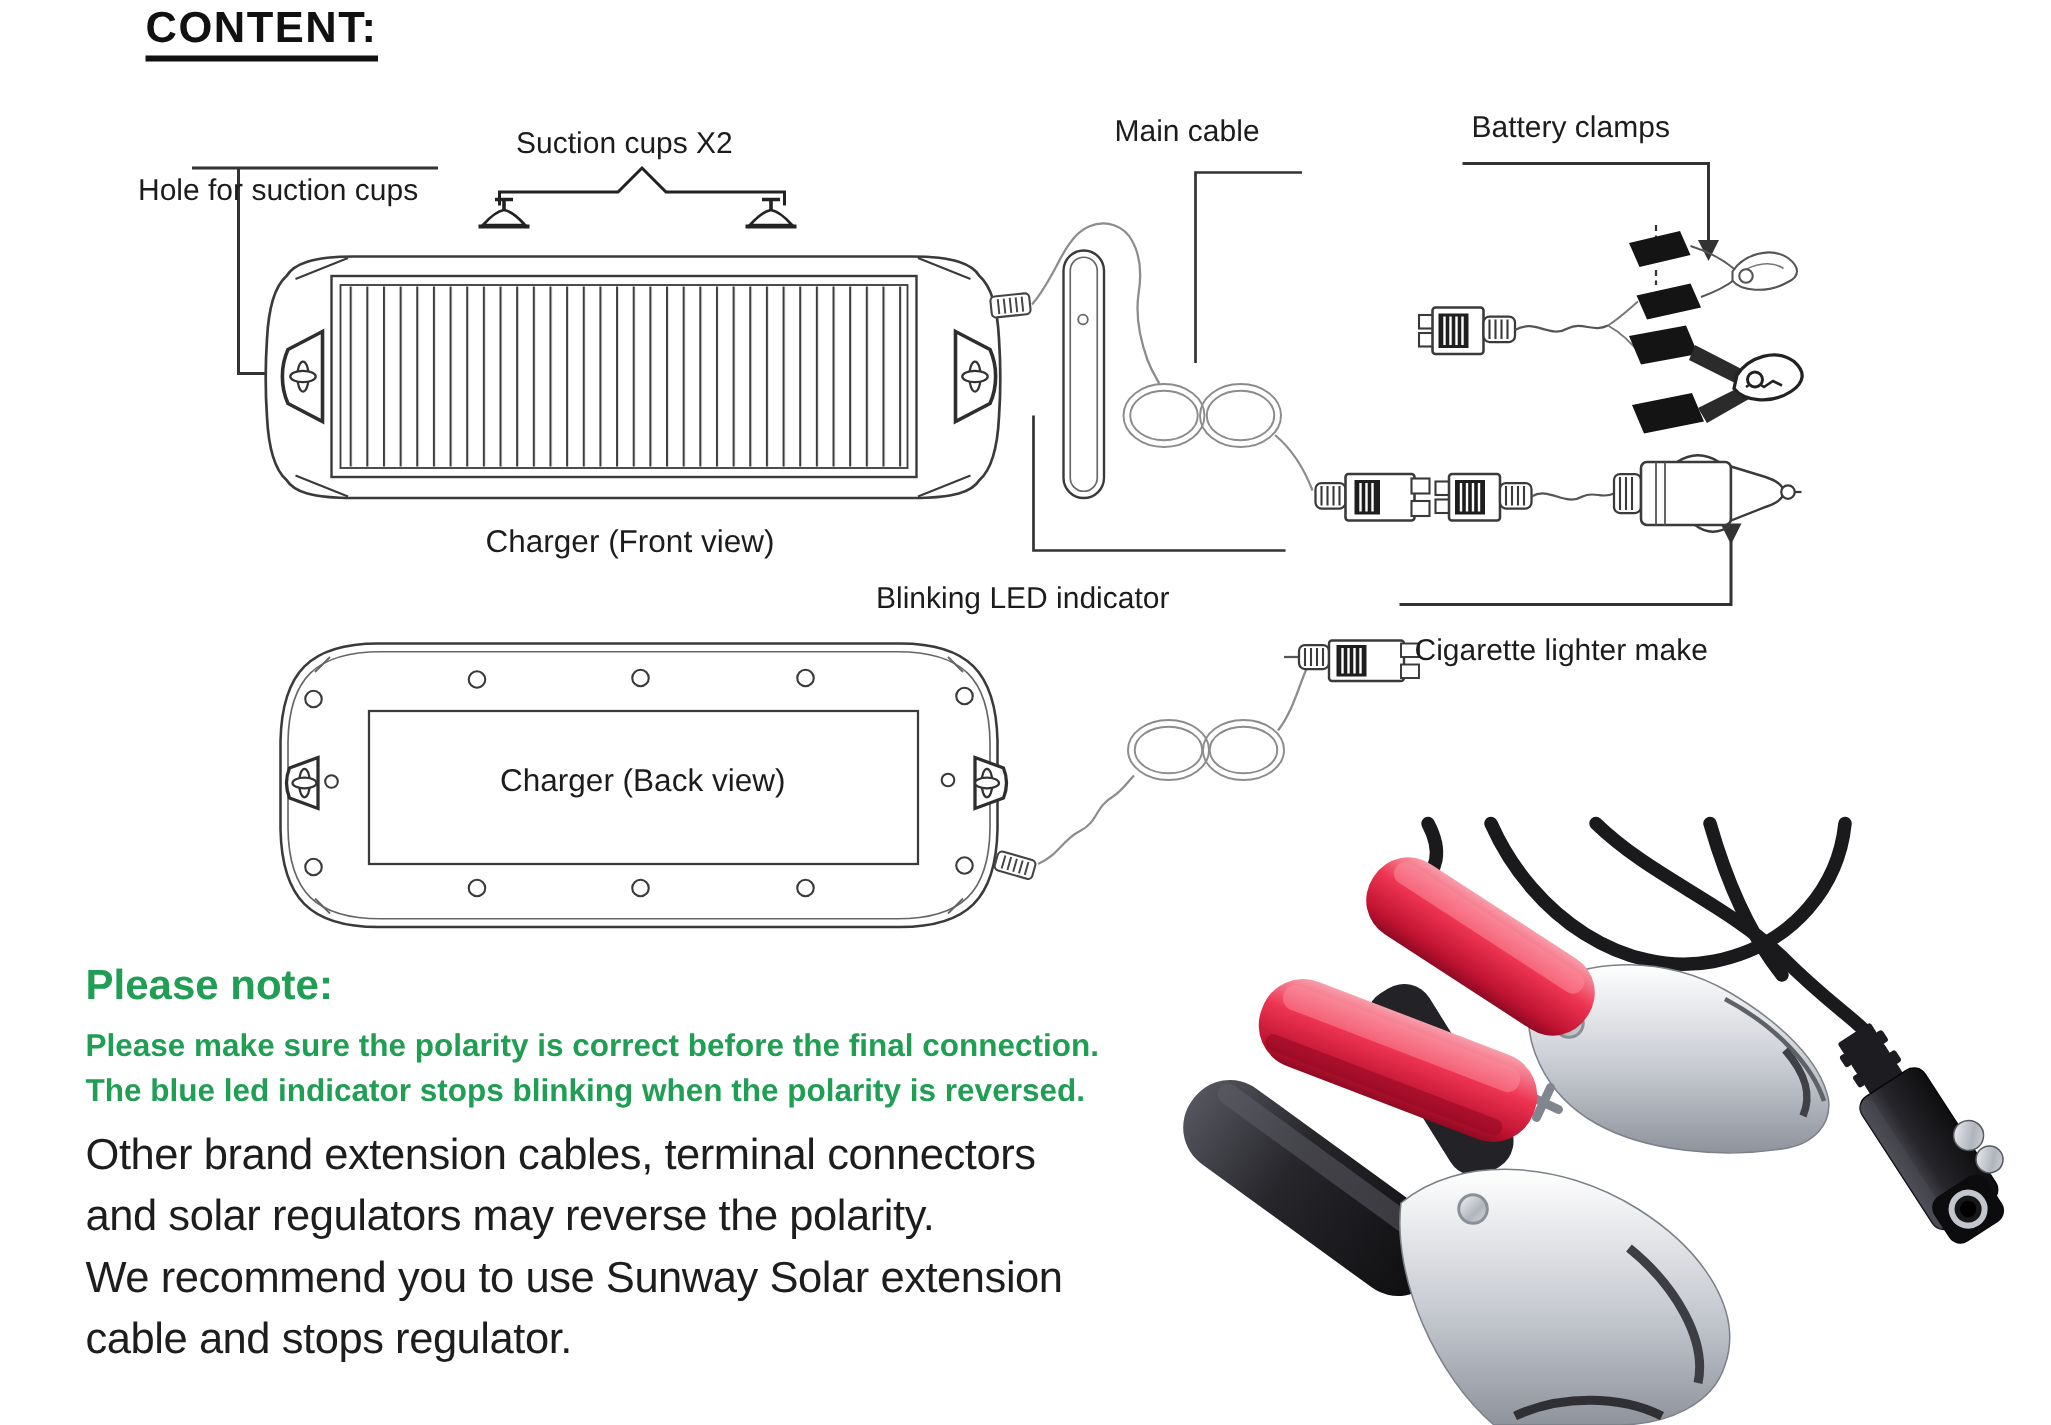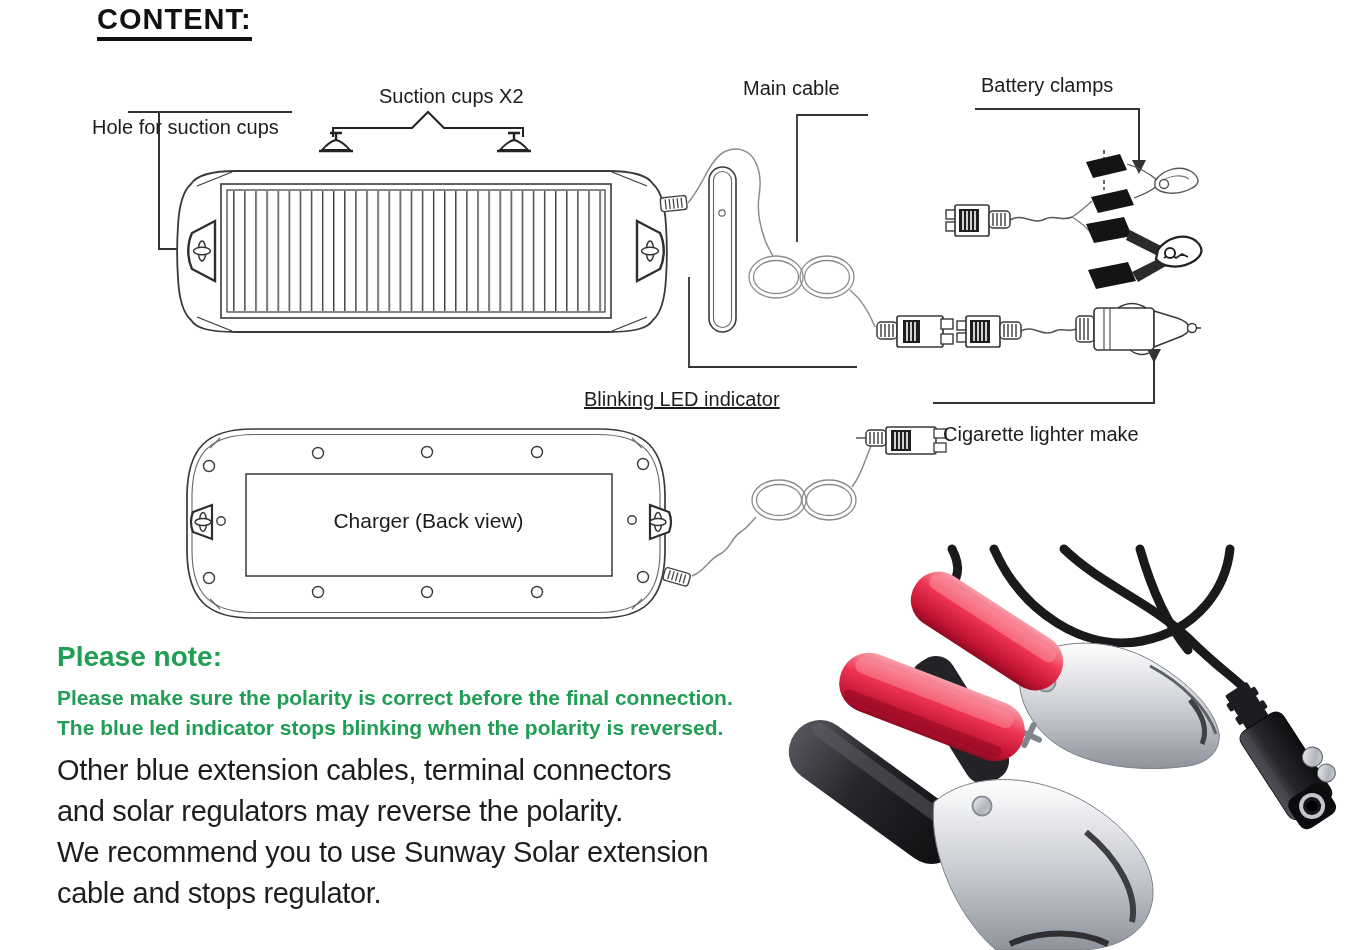--- a/index.html
+++ b/index.html
@@ -271,30 +271,31 @@
         <rect x="-21" y="118" width="42" height="36" rx="9" fill="#0c0c0e"></rect>
         <circle cx="0" cy="136" r="11" fill="#17171a" stroke="#c3c6cc" stroke-width="4"></circle>
         <circle cx="0" cy="136" r="5.5" fill="#000"></circle>
       </g>
     </g>
   </svg>
 
   <div class="page-title">CONTENT:</div>
 
   <div class="label" style="left:92px;top:72px;margin-top:44px;">Hole for suction cups</div>
-  <div class="label" style="left:344px;top:85px;margin-left:35px;">Suction cups X2</div>
+  <div class="label" style="left:344px;top:85px;">Suction cups X2</div>
   <div class="label" style="left:743px;top:77px;">Main cable</div>
   <div class="label" style="left:981px;top:74px;">Battery clamps</div>
-  <div class="label" style="left:584px;top:388px;text-decoration:underline;">Blinking LED indicator</div>
+  <div class="caption" style="left:260px;top:350px;width:320px;">Charger (Front view)</div>
+  <div class="label" style="left:584px;top:388px;">Blinking LED indicator</div>
   <div class="label" style="left:943px;top:423px;">Cigarette lighter make</div>
   <div class="caption" style="left:245px;top:509px;width:367px;">Charger (Back view)</div>
 
   <div class="note">
     <div class="note-heading">Please note:</div>
     <p class="note-warning">Please make sure the polarity is correct before the final connection.</p>
     <p class="note-warning">The blue led indicator stops blinking when the polarity is reversed.</p>
-    <p class="note-body first">Other blue extension cables, terminal connectors</p>
+    <p class="note-body first">Other brand extension cables, terminal connectors</p>
     <p class="note-body">and solar regulators may reverse the polarity.</p>
     <p class="note-body">We recommend you to use Sunway Solar extension</p>
     <p class="note-body">cable and stops regulator.</p>
   </div>
 
 </div>
 
 </body></html>

